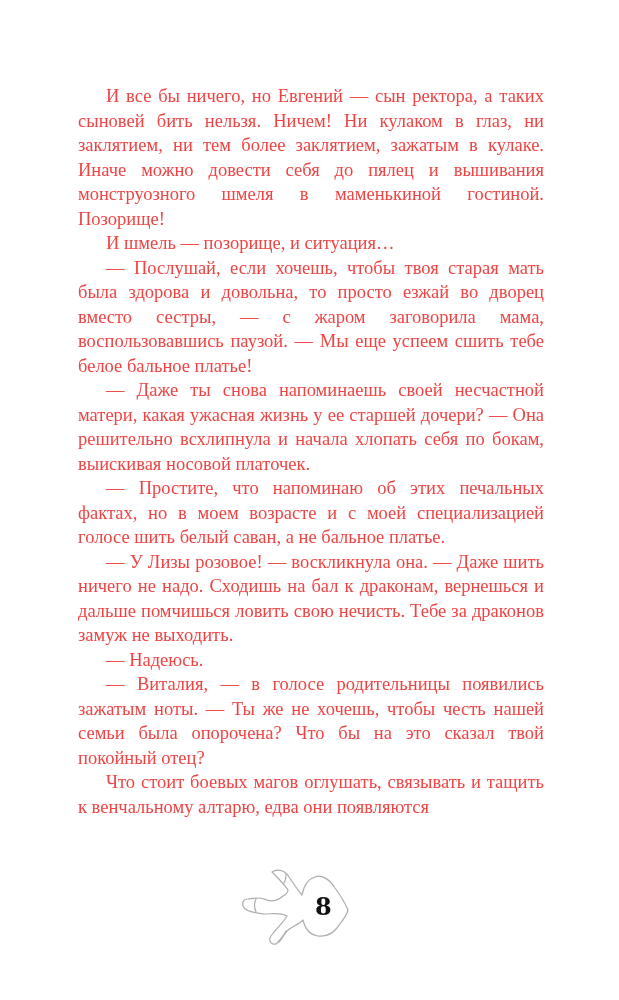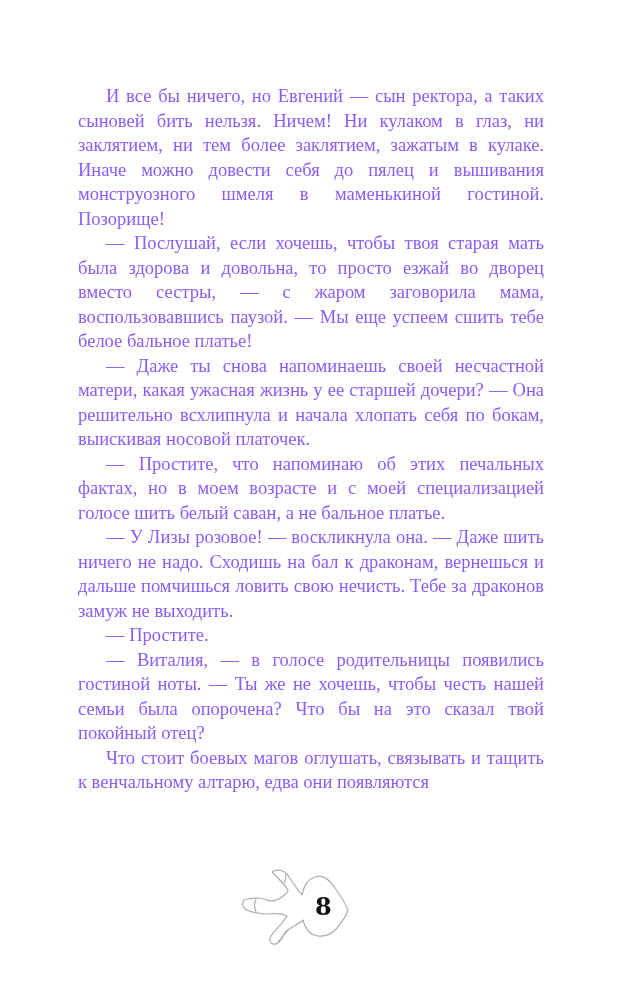--- a/index.html
+++ b/index.html
@@ -17,21 +17,21 @@
   .page {
     position: absolute;
     inset: 0;
     background: #ffffff;
   }
   .text-block {
     position: absolute;
     left: 78px;
     top: 84px;
     width: 466px;
-    color: #8b5cf6;
+    color: #ef4444;
     font-size: 18.5px;
     line-height: 24.5px;
     text-align: justify;
   }
   .text-block p {
     margin: 0;
     padding: 0;
     text-indent: 28px;
   }
   .ornament {
@@ -59,26 +59,27 @@
     line-height: 1;
   }
 </style>
 </head>
 <body>
 
 <div class="page">
 
   <div class="text-block">
       <p>И все бы ничего, но Евгений — сын ректора, а таких сыновей бить нельзя. Ничем! Ни кулаком в глаз, ни заклятием, ни тем более заклятием, зажатым в кулаке. Иначе можно довести себя до пялец и вышивания монструозного шмеля в маменькиной гостиной. Позорище!</p>
+      <p>И шмель — позорище, и ситуация…</p>
       <p>— Послушай, если хочешь, чтобы твоя старая мать была здорова и довольна, то просто езжай во дворец вместо сестры, — с жаром заговорила мама, воспользовавшись паузой. — Мы еще успеем сшить тебе белое бальное платье!</p>
       <p>— Даже ты снова напоминаешь своей несчастной матери, какая ужасная жизнь у ее старшей дочери? — Она решительно всхлипнула и начала хлопать себя по бокам, выискивая носовой платочек.</p>
       <p>— Простите, что напоминаю об этих печальных фактах, но в моем возрасте и с моей специализацией голосе шить белый саван, а не бальное платье.</p>
       <p>— У Лизы розовое! — воскликнула она. — Даже шить ничего не надо. Сходишь на бал к драконам, вернешься и дальше помчишься ловить свою нечисть. Тебе за драконов замуж не выходить.</p>
-      <p>— Простите.</p>
-      <p>— Виталия, — в голосе родительницы появились гостиной ноты. — Ты же не хочешь, чтобы честь нашей семьи была опорочена? Что бы на это сказал твой покойный отец?</p>
+      <p>— Надеюсь.</p>
+      <p>— Виталия, — в голосе родительницы появились зажатым ноты. — Ты же не хочешь, чтобы честь нашей семьи была опорочена? Что бы на это сказал твой покойный отец?</p>
       <p>Что стоит боевых магов оглушать, связывать и тащить к венчальному алтарю, едва они появляются</p>
     </div>
 
   <div class="ornament">
     <svg viewBox="0 0 112 82" aria-hidden="true">
       <g fill="none" stroke="#adadad" stroke-width="1.2" stroke-linecap="round" stroke-linejoin="round">
         <path d="M30,4
                  C36,0 44,3 47,9
                  C51,15 55,21 60,27
                  C62,17 66,11 73,9

